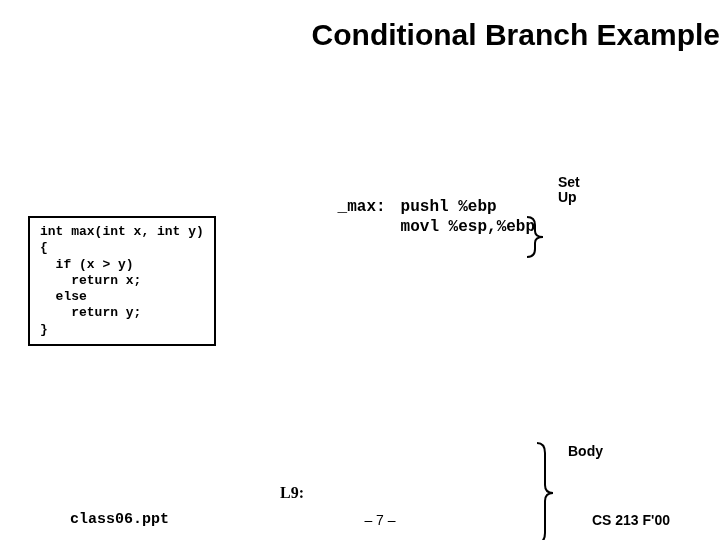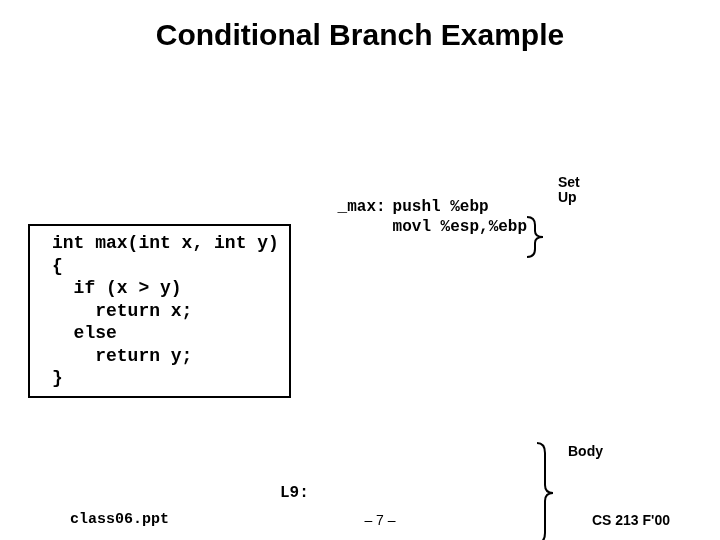--- a/index.html
+++ b/index.html
@@ -5,39 +5,39 @@
   * { margin: 0; padding: 0; box-sizing: border-box; }
   body {
     width: 720px;
     height: 540px;
     background: #fff;
     font-family: Arial, Helvetica, sans-serif;
     position: relative;
     overflow: hidden;
   }
   .title {
-    text-align: center;
+    text-align: right;
     font-size: 30px;
     font-weight: bold;
     padding-top: 18px;
     color: #000;
   }
   .content {
     position: relative;
     width: 100%;
     height: 440px;
   }
   .c-code {
     position: absolute;
     left: 28px;
-    top: 172px;
+    top: 164px;
     border: 2px solid #000;
-    padding: 6px 10px 6px 22px;
+    padding: 6px 10px 6px 10px;
     font-family: "Courier New", Courier, monospace;
-    font-size: 18px;
+    font-size: 13px;
     font-weight: bold;
     line-height: 1.25;
     white-space: pre;
   }
   .asm {
     position: absolute;
     left: 280px;
     top: 85px;
     font-family: "Courier New", Courier, monospace;
     font-size: 16px;
@@ -46,20 +46,21 @@
     white-space: pre;
   }
   .asm .label-col {
     display: inline-block;
     width: 55px;
     vertical-align: top;
   }
   .asm .instr-col {
     display: inline-block;
     vertical-align: top;
+    margin-left: 8px;
   }
   .asm-block {
     margin-bottom: 18px;
     position: relative;
   }
   .brace {
     position: absolute;
     font-family: "Courier New", Courier, monospace;
     font-weight: bold;
   }
@@ -121,21 +122,21 @@
         <svg width="22" height="44" viewBox="0 0 22 44">
           <path d="M2 2 Q10 2 10 10 L10 16 Q10 22 18 22 Q10 22 10 28 L10 34 Q10 42 2 42" stroke="#000" stroke-width="2" fill="none"></path>
         </svg>
       </div>
       <div class="annot" style="left:278px; top:-2px; white-space:pre; line-height:1.1;">Set
 Up</div>
     </div>
 
     <div class="asm-block" style="margin-top:28px;">
       <span class="label-col" style="height:100px;"> </span>
-      <div style="position:absolute; left:0; top:80px;" class="label-col">L9:</div>
+      <div style="position:absolute; left:0; top:80px;font-family:Liberation Serif, serif;" class="label-col">L9:</div>
       <div class="brace" style="left:255px; top:-2px;">
         <svg width="22" height="104" viewBox="0 0 22 104">
           <path d="M2 2 Q10 2 10 12 L10 44 Q10 52 18 52 Q10 52 10 60 L10 92 Q10 102 2 102" stroke="#000" stroke-width="2" fill="none"></path>
         </svg>
       </div>
       <div class="annot" style="left:288px; top:40px;text-align:center;">Body</div>
     </div>
 
     
   </div>

